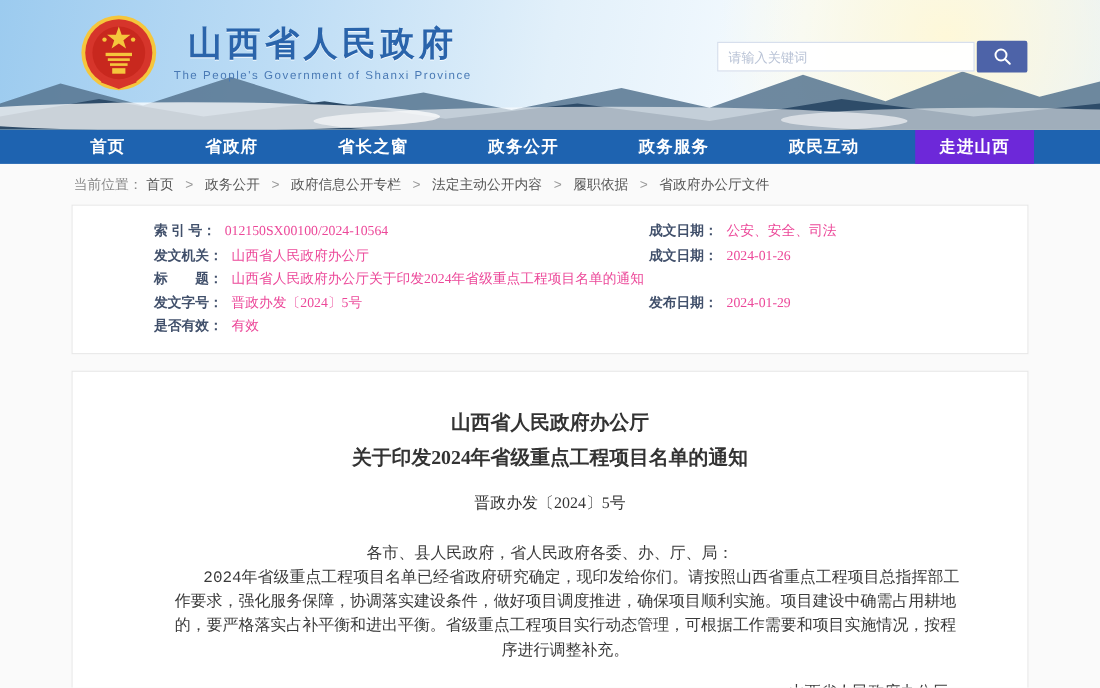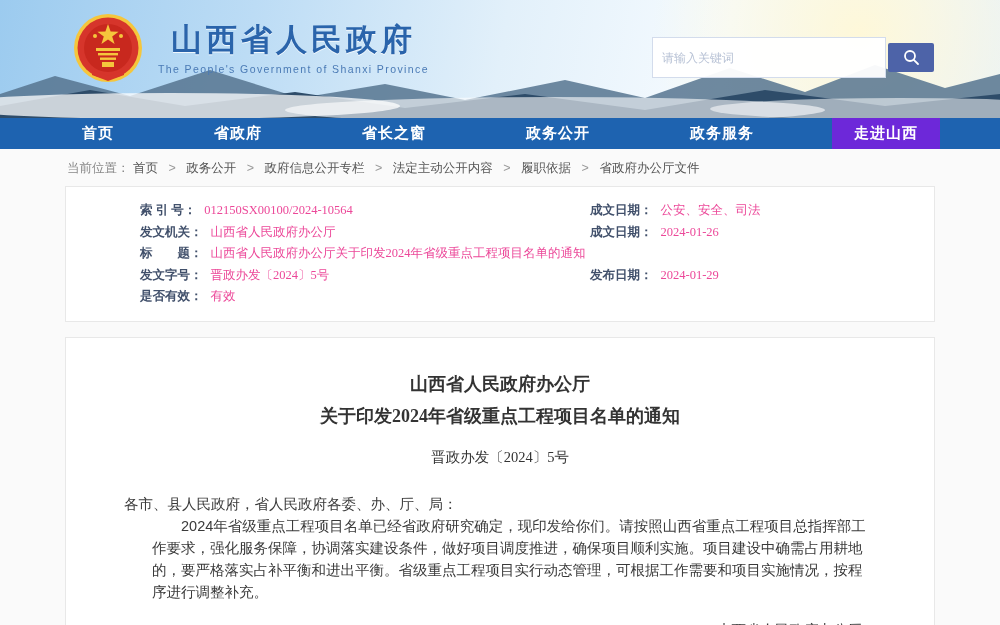--- a/index.html
+++ b/index.html
@@ -13,21 +13,21 @@
       linear-gradient(100deg, #9ccbef 0%, #bcdcf5 25%, #e2f0fa 50%, #f6fbff 72%, #e8f2fa 100%);
   }
   .banner-hills { position:absolute; left:0; bottom:0; width:1000px; height:58px; }
   .brand { position:absolute; left:72px; top:12px; display:flex; align-items:center;text-align:center; }
   .emblem { width:72px; height:72px; flex:0 0 auto; }
   .brand-text { margin-left:14px; }
   .site-title { font-size:31px; font-weight:bold; color:#2a64ab; letter-spacing:4px; line-height:36px;
     text-shadow:0 1px 0 rgba(255,255,255,.8); }
   .site-sub { font-size:10.5px; color:#4a7ab5; letter-spacing:1.4px; margin-top:5px; }
   .search { position:absolute; right:66px; top:37px; display:flex; align-items:center; }
-  .search input { width:234px; height:41px; border:1px solid #d3dcec; background:rgba(255,255,255,.95);
+  .search input { width:234px; height:27px; border:1px solid #d3dcec; background:rgba(255,255,255,.95);
     padding:0 9px; font-size:12px; color:#333; outline:none; }
   .search input::placeholder { color:#b9c3d6; }
   .search-btn { width:46px; height:29px; border:none; background:#4d63a8; border-radius:2px;
     margin-left:2px; display:flex; align-items:center; justify-content:center; cursor:pointer; }
 
   
   .nav { height:31px; background:#1e63b0; }
   .nav-inner { width:880px; margin:0 auto; height:100%; display:flex;
     justify-content:space-between; align-items:stretch; }
   .nav-item { color:#fff; font-size:15px; font-weight:600; letter-spacing:1px;
@@ -47,21 +47,21 @@
   .meta-label { font-weight:bold; color:#41506b; white-space:pre; flex:0 0 auto; }
   .meta-value { color:#ec4899; margin-left:8px; }
 
   
   .doc-card { margin-top:15px; padding:30px 58px 20px; height:300px; }
   .doc-title { text-align:center; font-size:18px; font-weight:bold; color:#333;
     line-height:32px; font-family:"Liberation Serif","DejaVu Serif",serif; }
   .doc-no { text-align:center; font-size:14.5px; color:#333; margin-top:16px;
     font-family:"Liberation Serif","DejaVu Serif",serif; }
   .doc-body { margin-top:26px; font-size:14.5px; color:#3a3a3a; line-height:22px;
-    font-family:Liberation Sans, sans-serif; }
+    font-family:Liberation Mono, monospace;text-align:center; }
   .doc-para { text-indent:2em;margin-left:28px; }
   .doc-sign { text-align:right; margin-top:16px; padding-right:14px; font-size:14.5px;
     color:#3a3a3a; line-height:22px; font-family:"Liberation Serif","DejaVu Serif",serif; }
 </style>
 </head>
 <body>
 
 <div class="banner">
   <svg class="banner-hills" viewBox="0 0 1000 58" preserveAspectRatio="none">
     <path d="M0,34 L55,16 L130,36 L210,10 L300,38 L385,24 L465,40 L565,20 L645,38 L730,8 L805,32 L875,5 L945,28 L1000,14 L1000,58 L0,58 Z" fill="#56748f" opacity="0.85"></path>
@@ -102,20 +102,21 @@
   </div>
 </div>
 
 <div class="nav">
   <div class="nav-inner">
     <div class="nav-item">首页</div>
     <div class="nav-item">省政府</div>
     <div class="nav-item">省长之窗</div>
     <div class="nav-item">政务公开</div>
     <div class="nav-item">政务服务</div>
+    <div class="nav-item">政民互动</div>
     <div class="nav-item hl">走进山西</div>
   </div>
 </div>
 
 <div class="crumbs">
   <span>当前位置：</span>
   <a>首页</a>
   <span class="crumb-sep">&gt;</span>
   <a>政务公开</a>
   <span class="crumb-sep">&gt;</span>

